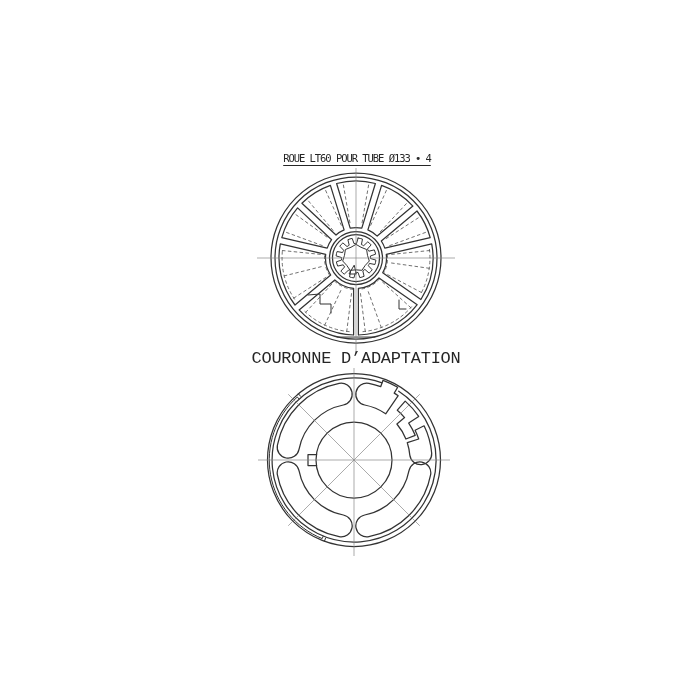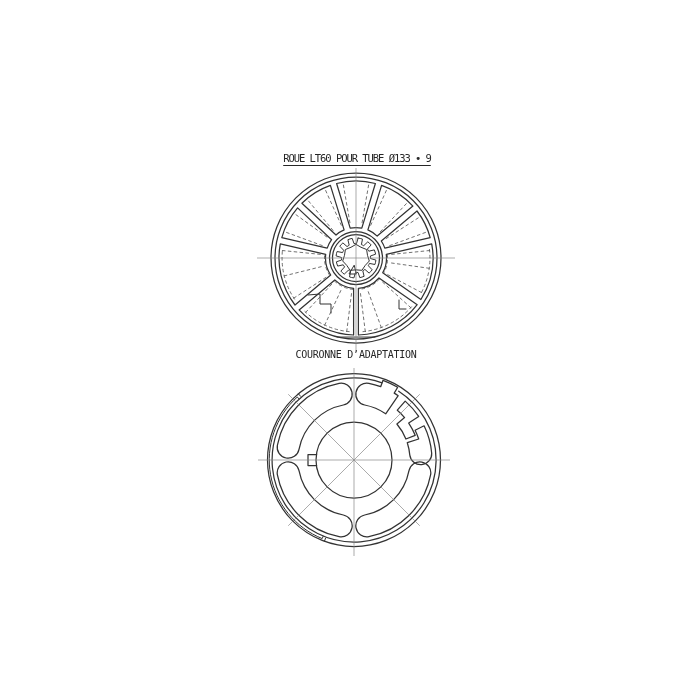--- a/index.html
+++ b/index.html
@@ -1,32 +1,32 @@
 <!DOCTYPE html>
 <html style="--line: #333333; --cline: #868686; --hline: #4c4c4c;"><head>
 <meta charset="utf-8">
 <style>
   html,body{margin:0;padding:0;background:#fff;}
   .sheet{position:relative;width:700px;height:700px;background:#fff;overflow:hidden;
          font-family:"DejaVu Sans Mono",monospace;}
   .title{position:absolute;white-space:nowrap;color:#262626;transform:translateX(-50%);}
   .t1{left:357px;top:152px;font-size:10.5px;letter-spacing:-1.05px;
       text-decoration:underline;text-underline-offset:3px;text-decoration-thickness:1px;}
-  .t2{left:356px;top:349px;font-size:10px;letter-spacing:-0.25px;}
+  .t2{left:356px;top:349px;font-size:17px;letter-spacing:-0.25px;font-family:Liberation Mono, monospace;}
   svg{position:absolute;left:0;top:0;}
   .s{fill:none;stroke:var(--line,#333);stroke-width:1.25;stroke-linecap:round;stroke-linejoin:round;}
   .s2{fill:none;stroke:var(--line,#333);stroke-width:1;stroke-linecap:round;stroke-linejoin:round;}
   .cl{fill:none;stroke:var(--cline,#868686);stroke-width:0.7;}
   .dash{fill:none;stroke:var(--hline,#4c4c4c);stroke-width:0.8;stroke-dasharray:3.5 2.4;}
 </style>
 </head>
 <body>
 
 <div class="sheet">
-  <div class="title t1">ROUE LT60 POUR TUBE Ø133 • 9</div>
+  <div class="title t1">ROUE LT60 POUR TUBE Ø133 • 4</div>
   <div class="title t2">COURONNE D’ADAPTATION</div>
   <svg width="700" height="700" viewBox="0 0 700 700">
     <g id="gw">
         <circle cx="356" cy="258" r="85" class="s"></circle>
         <circle cx="356" cy="258" r="81" class="s"></circle>
         <line x1="374.9791080814851" y1="337.0536745283311" x2="337.02089191851485" y2="337.0536745283311" class="s2"></line>
         <circle cx="356" cy="258" r="26.5" class="s"></circle>
         <circle cx="356" cy="258" r="23.5" class="s"></circle>
         <path d="M336.6 183.5A77 77 0 0 1 375.4 183.5L361.8 228.1A30.5 30.5 0 0 0 350.2 228.1Z" class="s"></path>
         <path d="M381.6 185.4A77 77 0 0 1 412.9 206.1L377.2 236.1A30.5 30.5 0 0 0 367.9 229.9Z" class="s"></path>

